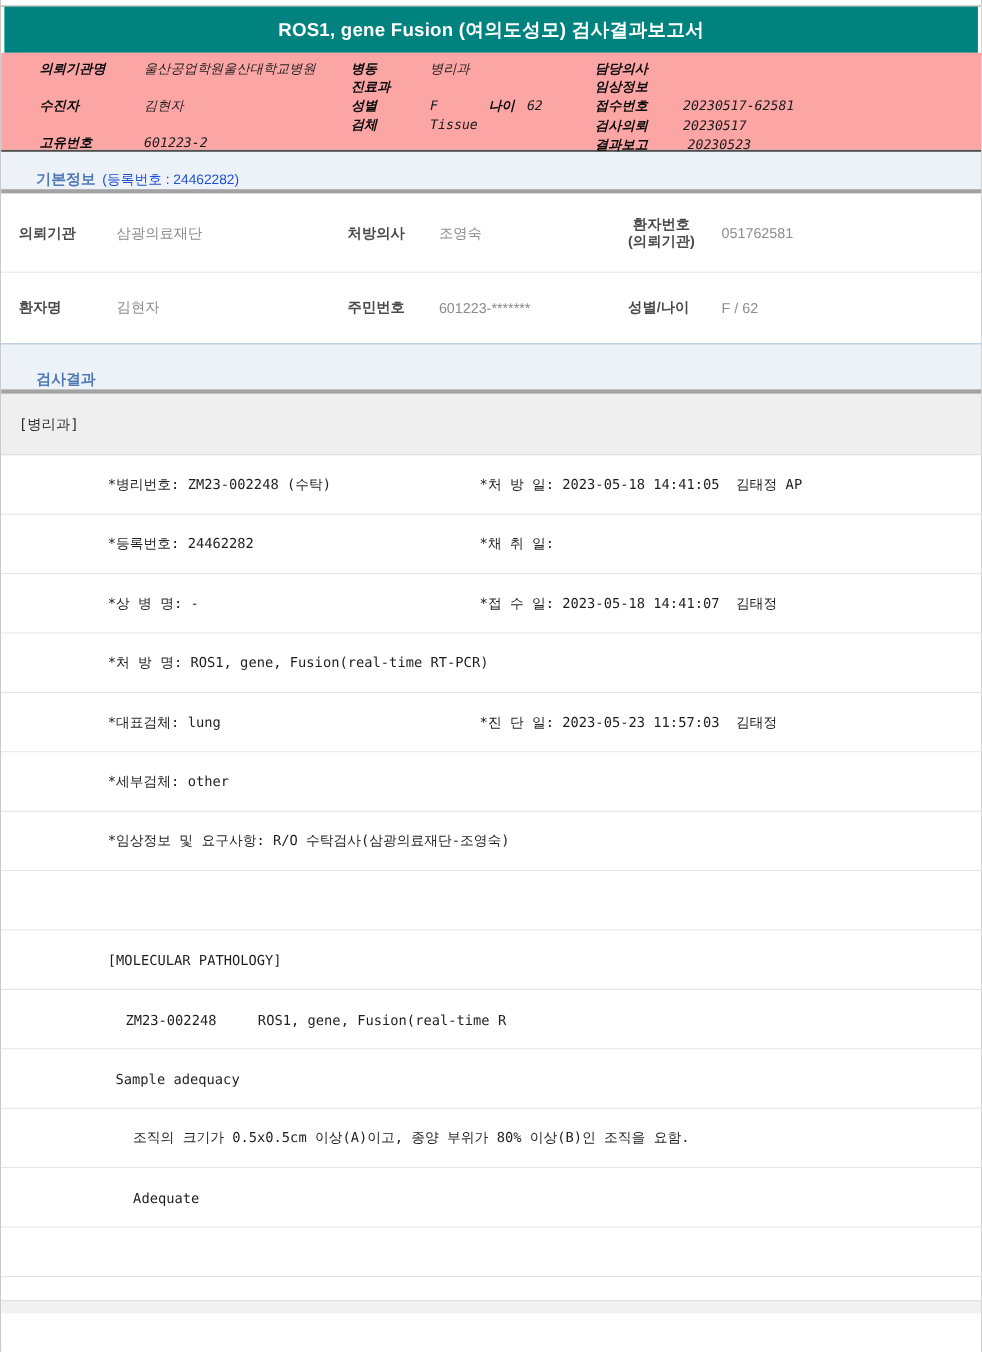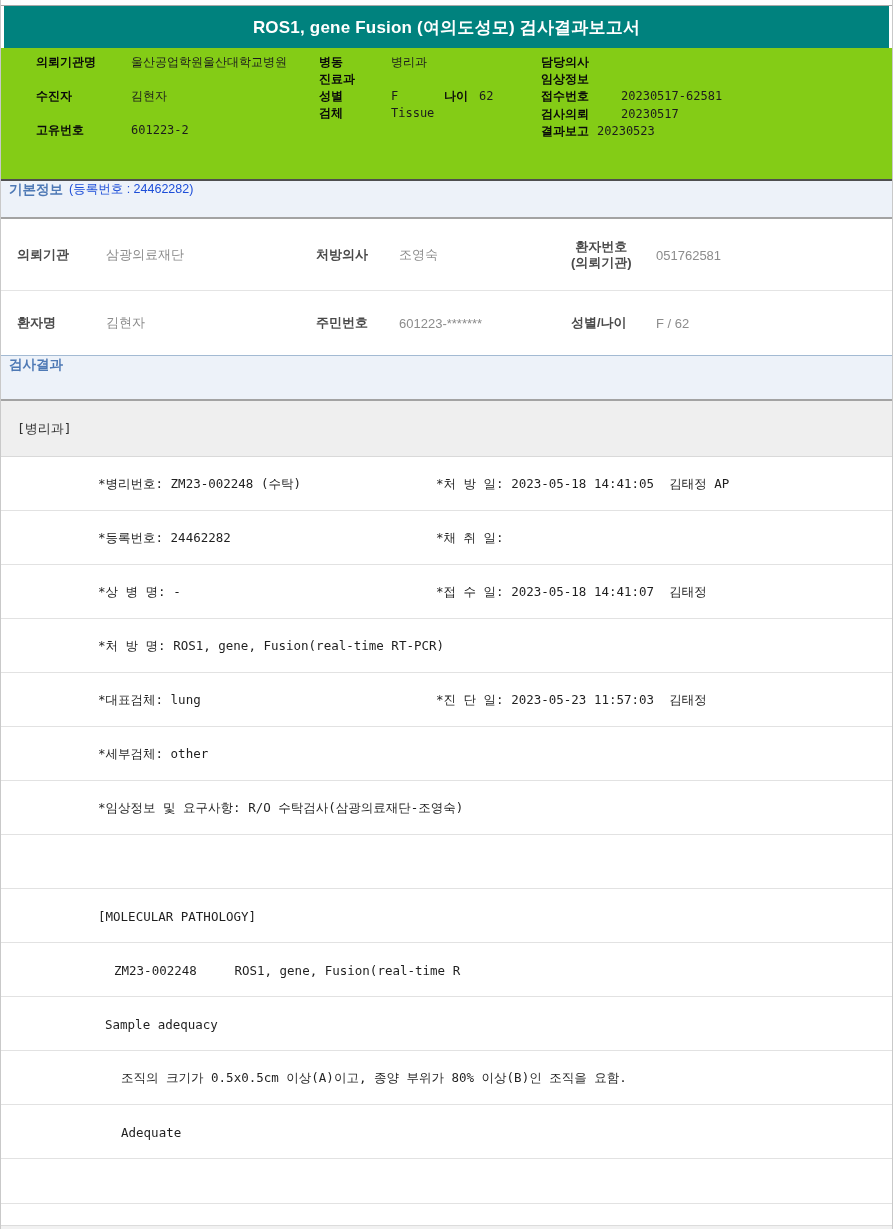--- a/index.html
+++ b/index.html
@@ -5,28 +5,28 @@
   * { margin:0; padding:0; box-sizing:border-box; }
   html,body { background:#fff; }
   body { width:893px; font-family:"Liberation Sans", sans-serif; }
   .page { position:relative; width:893px; height:1229px; background:#fff; border-left:1px solid #c9c9c9; border-right:1px solid #c9c9c9; overflow:hidden; }
 
   .top-strip { height:6px; background:#fdfdfd; border-bottom:1px solid #a8a8a8; }
   .title-bar { margin:0 3px; height:42px; background:#00827E; display:flex; align-items:center; justify-content:center; }
   .title-bar .title { color:#fff; font-size:17px; font-weight:bold; letter-spacing:0.2px; }
 
   
-  .hdr { position:relative; height:131px; background:#84cc16; font-size:12px; }
+  .hdr { position:relative; height:88px; background:#fca5a5; font-size:12px;font-style:italic; }
   .hdr-row { position:absolute; height:17px; line-height:17px; white-space:nowrap; }
   .hlabel { position:absolute; font-weight:bold; color:#0a0a0a; }
   .hvalue { position:absolute; font-family:"DejaVu Sans Mono", monospace; color:#1c1c1c; white-space:pre; }
 
   .dark-sep { border-top:2px solid #4f4f4f; }
 
-  .section-head { height:40px; background:#EDF2F9; display:flex; align-items:flex-start; padding-left:8px; border-bottom:2px solid #a3a3a3; }
+  .section-head { height:40px; background:#EDF2F9; display:flex; align-items:flex-end; padding-left:32px; border-bottom:4px solid #a3a3a3; }
   .section-head .stitle { color:#4E79B5; font-weight:bold; font-size:13.5px; }
   .section-head .ssub { color:#1d4ed8; font-size:12.5px; margin-left:6px; }
   .section-head.results { border-top:1px solid #A3BAD3; height:46px; }
 
   
   .binfo-row { position:relative; background:#fff;text-align:center; }
   .binfo-row.r1 { height:72px; border-bottom:1px solid #e4e4e4; }
   .binfo-row.r2 { height:64px; }
   .blabel { position:absolute; font-weight:bold; font-size:13px; color:#4a4a4a; line-height:16px; }
   .bvalue { position:absolute; font-size:13px; color:#8c8c8c; white-space:pre; }
@@ -107,21 +107,21 @@
     <div class="hdr-row" style="top:40px; left:0; width:893px;">
       <span class="hlabel" style="left:540px;">접수번호</span>
       <span class="hvalue" style="left:620px;">20230517-62581</span>
     </div>
     <div class="hdr-row" style="top:58px; left:0; width:893px;">
       <span class="hlabel" style="left:540px;">검사의뢰</span>
       <span class="hvalue" style="left:620px;">20230517</span>
     </div>
     <div class="hdr-row" style="top:75px; left:0; width:893px;">
       <span class="hlabel" style="left:540px;">결과보고</span>
-      <span class="hvalue" style="left:596px;">20230523</span>
+      <span class="hvalue" style="left:624px;">20230523</span>
     </div>
   </div>
 
   <div class="section-head dark-sep">
     <span class="stitle">기본정보</span>
     <span class="ssub">(등록번호 : 24462282)</span>
   </div>
 
   <div class="binfo-row r1">
     <span class="blabel c1l">의뢰기관</span>

